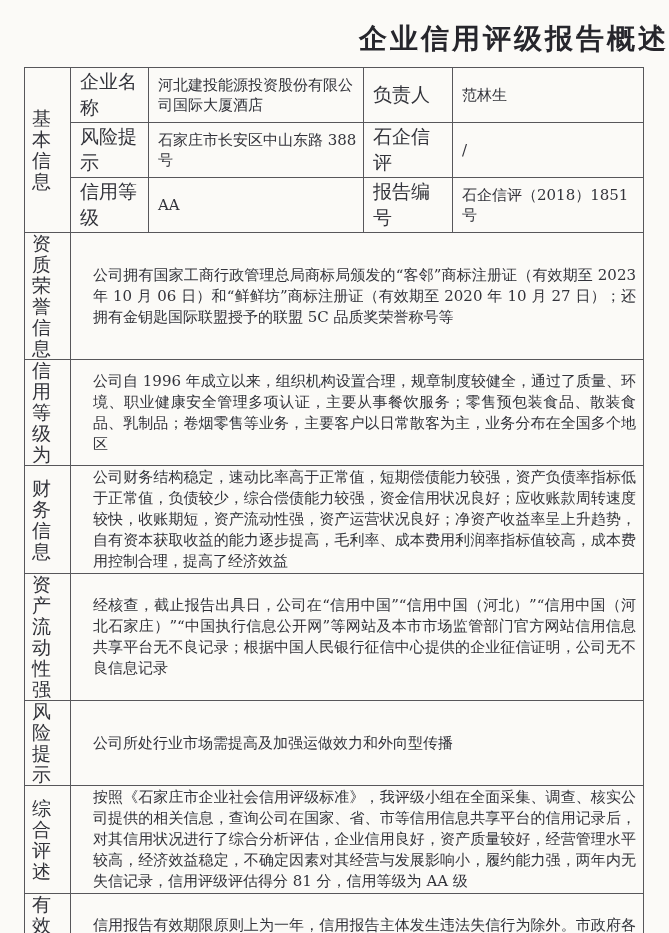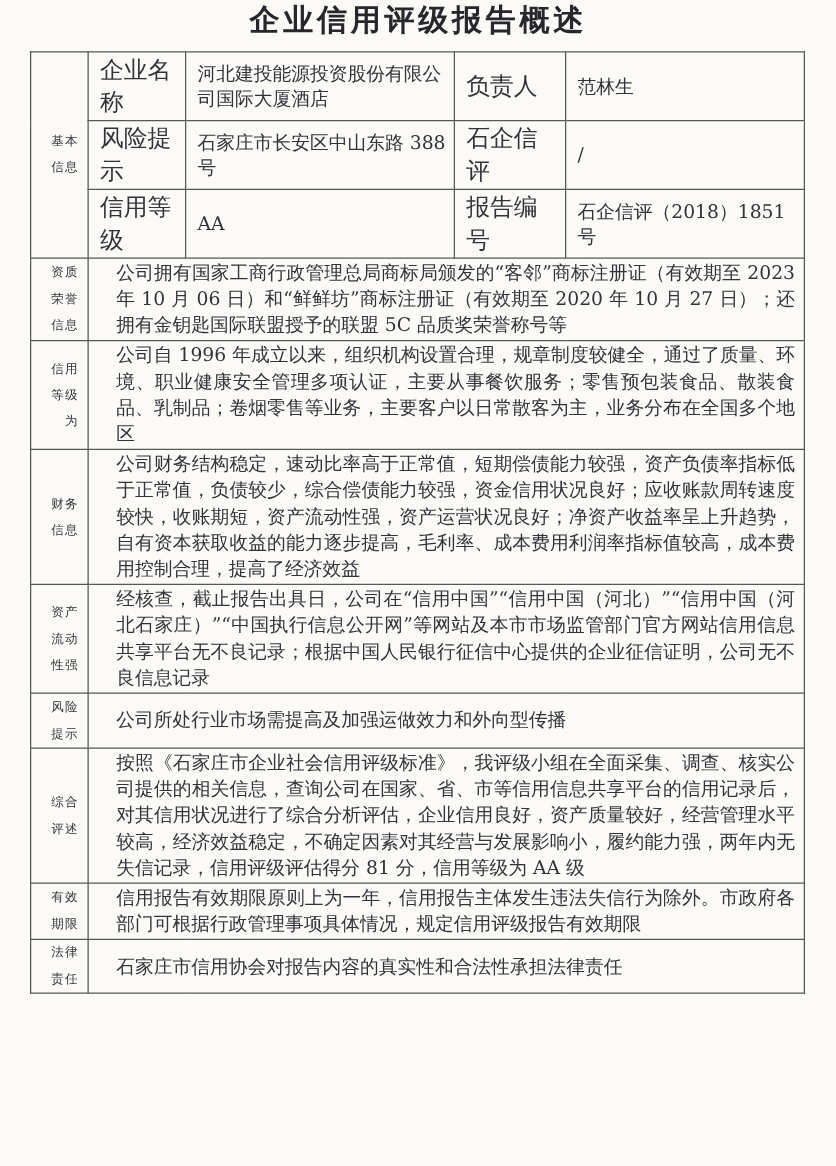--- a/index.html
+++ b/index.html
@@ -3,29 +3,29 @@
 <meta charset="utf-8">
 <style>
   :root { --paper:#fbfaf7; --text:#32333a; --border:#57575a; --seal-red:#d5544c; --ink:#3c3c46; }
   * { margin:0; padding:0; box-sizing:border-box; }
   html,body { background:#ffffff; }
   .page {
     position:relative; width:669px; height:933px; background:var(--paper);
     font-family:"DejaVu Serif","Liberation Serif",serif; color:var(--text); overflow:hidden;
   }
   .title {
-    text-align:center; font-size:24px; font-weight:bold;
+    padding-top:20px; text-align:right; font-size:28px; font-weight:bold;
     letter-spacing:3px; color:#26262c;
   }
   table.main {
     margin:9px 0 0 24px; width:619px; border-collapse:collapse; table-layout:fixed;
   }
   table.main td { border:1px solid var(--border); vertical-align:middle; overflow:hidden; }
   td.lab {
-    text-align:right; font-size:10px; line-height:21px; word-break:break-all;
+    text-align:left; font-size:19px; line-height:21px; word-break:break-all;
     padding:0 7px; letter-spacing:1px;
   }
   td.sub { font-size:19px; padding:1px 4px 1px 9px; }
   td.val { font-size:15px; padding:1px 4px 1px 9px; line-height:20px; }
   td.txt {
     font-size:15px; line-height:21px; text-align:justify;
     padding:1px 7px 1px 22px; word-break:break-all;
   }
   tr.h44{height:44px} tr.h31{height:31px} tr.h30{height:30px} tr.h65{height:65px}
   tr.h74{height:74px} tr.h105{height:105px} tr.h72{height:72px} tr.h106{height:106px}

